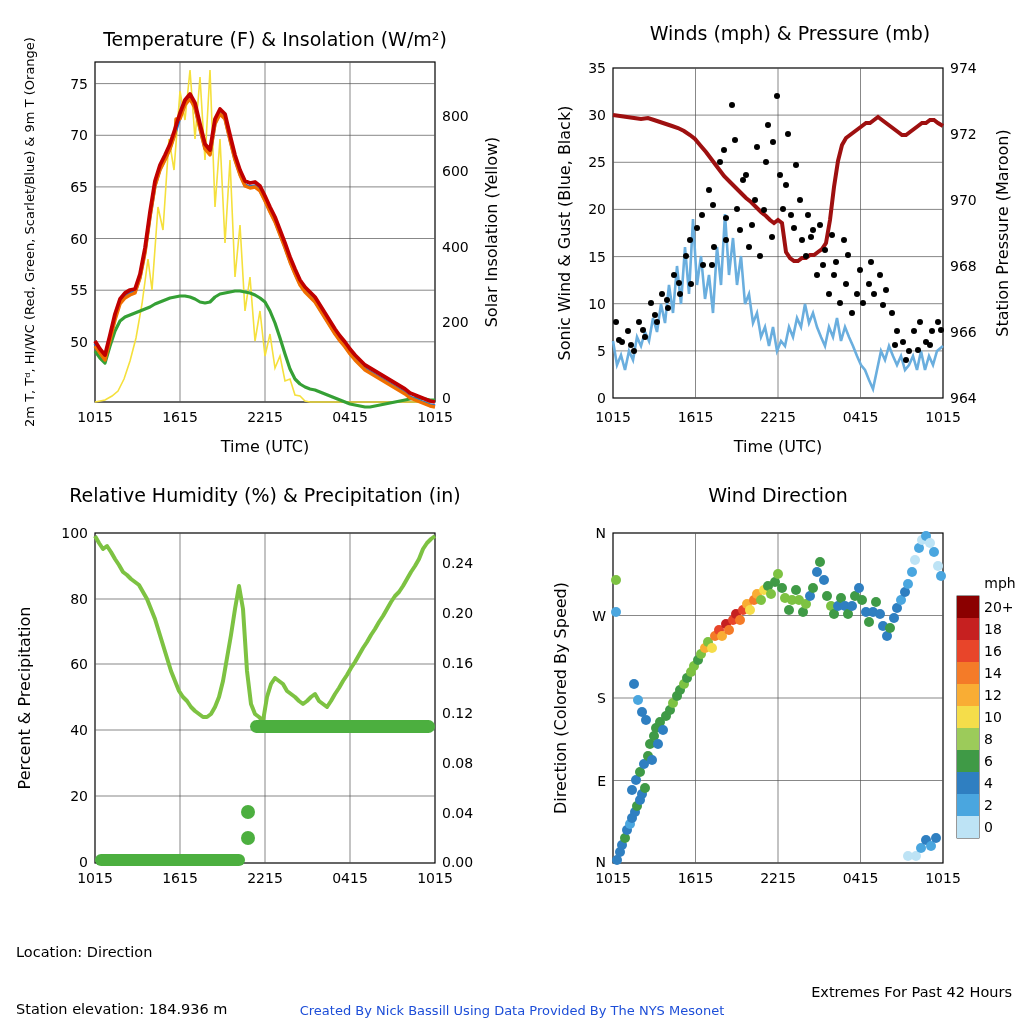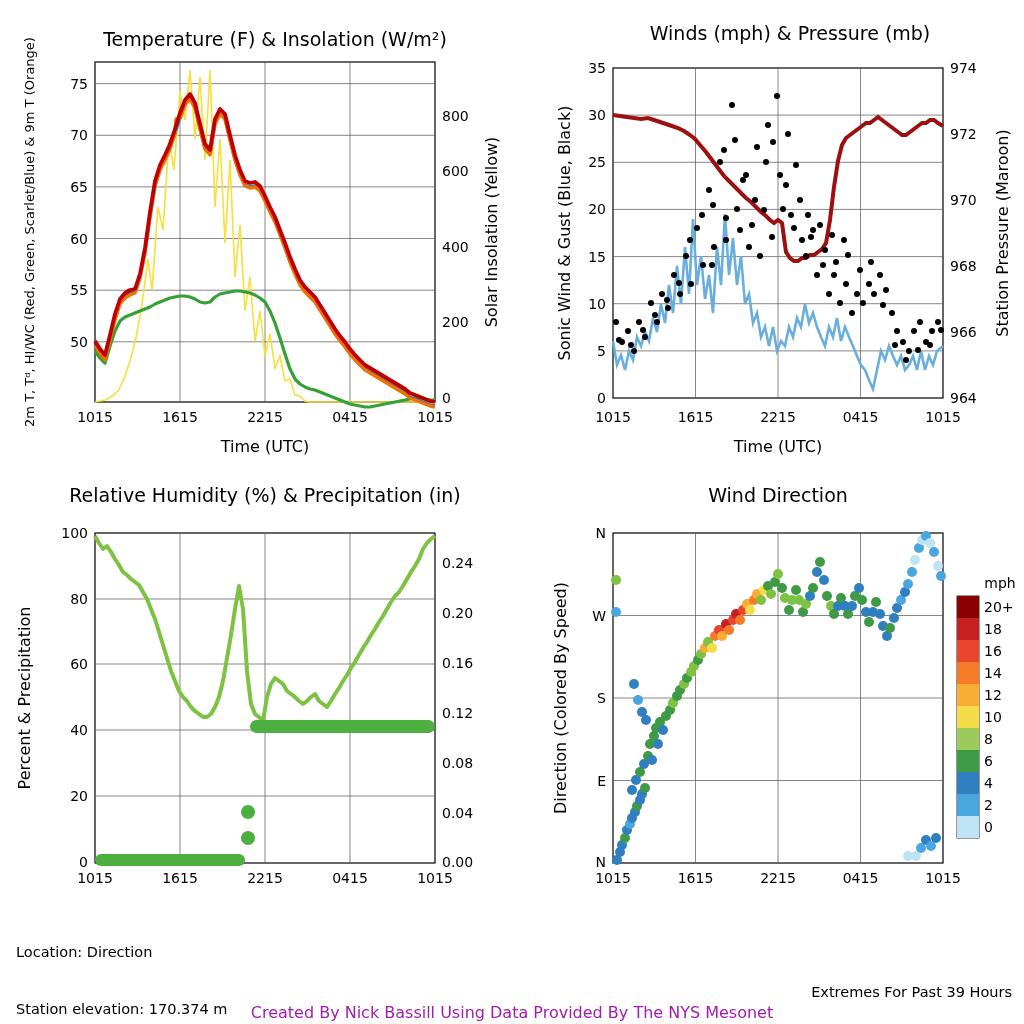--- a/index.html
+++ b/index.html
@@ -7,21 +7,21 @@
   .page{position:relative;width:1024px;height:760px;}
   svg{display:block;}
   text{font-family:"DejaVu Sans",sans-serif;fill:#000;}
   .title{font-size:19px;text-anchor:middle;}
   .axlab{font-size:16px;text-anchor:middle;}
   .tick{font-size:14px;}
   .small{font-size:13px;}
   .footer{position:absolute;font-size:14.5px;line-height:19px;white-space:pre;}
   .footL{left:16px;top:905px;}
   .footR{right:12px;top:945px;text-align:right;}
-  .credit{position:absolute;left:0;top:1003px;width:1024px;text-align:center;font-size:16px;color:#a21caf;}
+  .credit{position:absolute;left:0;top:1003px;width:1024px;text-align:center;font-size:13px;color:#1d4ed8;}
 </style>
 </head>
 <body>
 
 <div class="page">
 
 <svg width="1024" height="1024" viewBox="0 0 1024 1024">
   <rect x="0" y="0" width="1024" height="1024" fill="#ffffff"></rect>
 
   <g>
@@ -448,27 +448,27 @@
         <text x="984" y="788">4</text>
         <text x="984" y="810">2</text>
         <text x="984" y="832">0</text>
       </g>
     </g>
   </g>
 </svg>
 
   <div class="footer footL">
     <div>Location: Direction</div>
-    <div>Station elevation: 170.374 m</div>
+    <div>Station elevation: 184.936 m</div>
     
     
     
   </div>
 
   <div class="footer footR">
-    <div>Extremes For Past 39 Hours</div>
+    <div>Extremes For Past 42 Hours</div>
     
     
     
   </div>
 
   <div class="credit">Created By Nick Bassill Using Data Provided By The NYS Mesonet</div>
 </div>
 
 </body></html>

